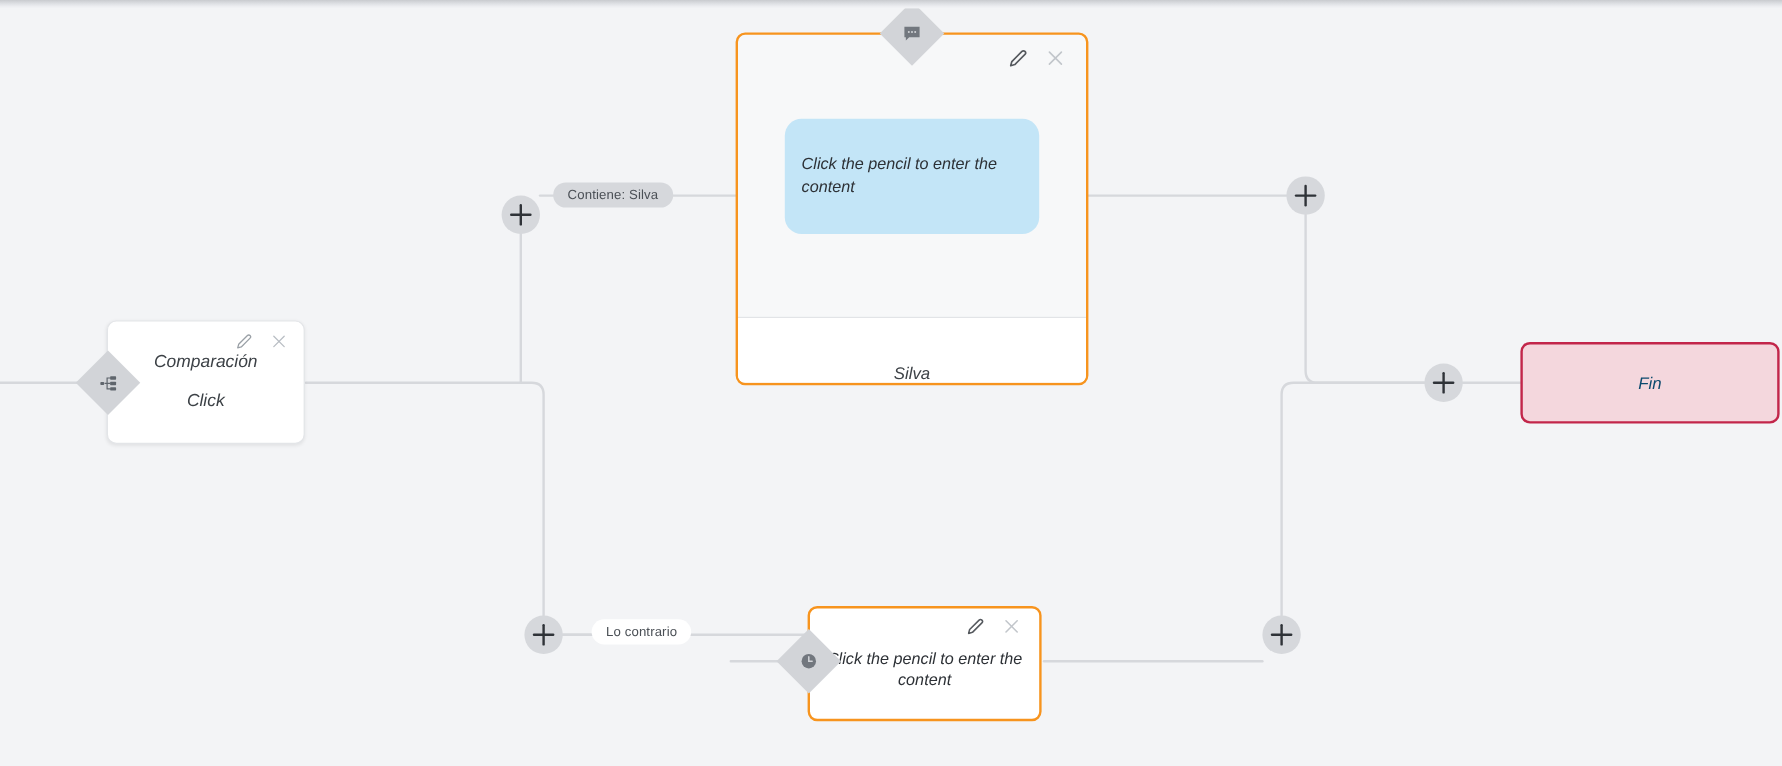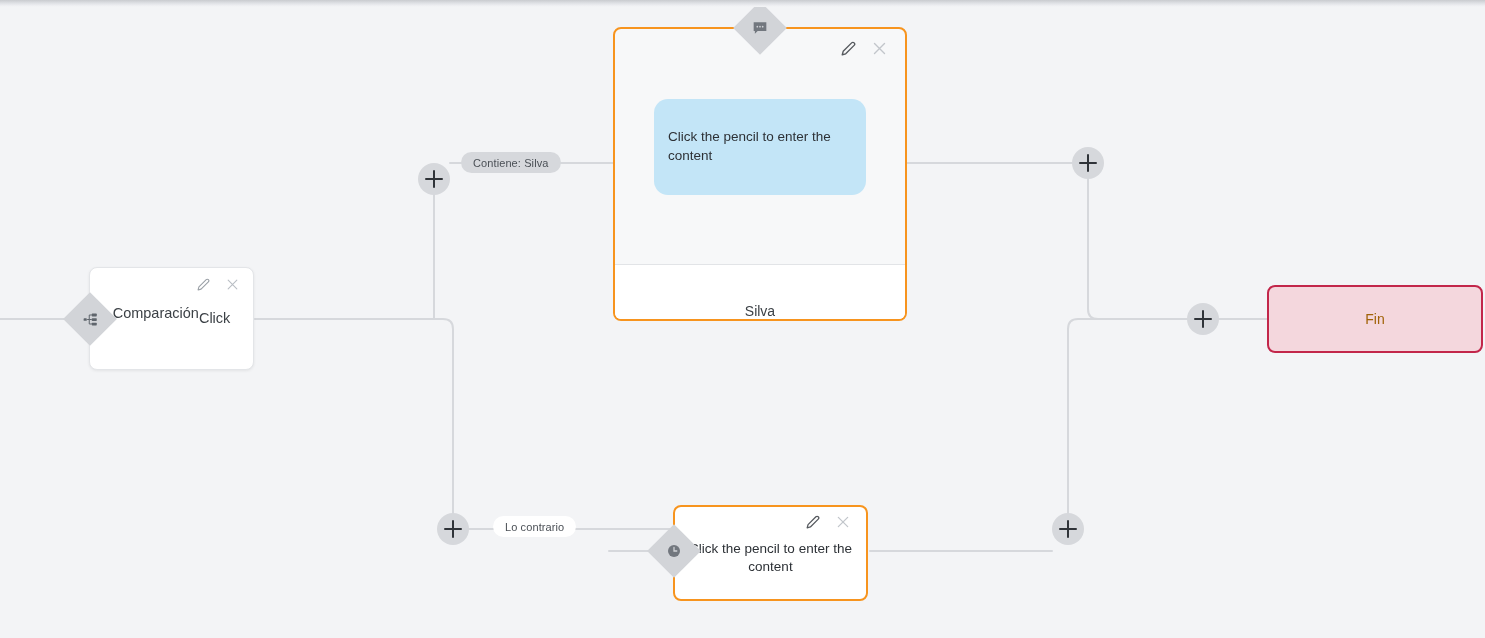--- a/index.html
+++ b/index.html
@@ -102,29 +102,30 @@
     justify-content: center;
     width: 100%;
     height: 100%;
   }
 
   
   .node {
     position: absolute;
     z-index: 10;
     box-sizing: border-box;
+    font-style: italic;
   }
 
   .node-comparacion {
     background: #ffffff;
     border: 1px solid #e3e5e8;
     border-radius: 8px;
     box-shadow: 0 1px 3px rgba(0,0,0,.07);
     display: flex;
-    flex-direction: row;
+    flex-direction: column;
     align-items: center;
     justify-content: center;
   }
   .node-comparacion .title,
   .node-comparacion .subtitle {
     font-size: 14.5px;
     color: #3c4146;
     line-height: 1.45;
   }
   .node-comparacion .title { margin-bottom: 10px; }
@@ -202,21 +203,21 @@
 
   
   .node-end {
     background: #f4d7dd;
     border: 2px solid #c2264a;
     border-radius: 8px;
     display: flex;
     align-items: center;
     justify-content: center;
     font-size: 14px;
-    color: #a16207;
+    color: #0c4a6e;
   }
 </style>
 </head>
 <body>
 
 <div id="canvas">
 
   <div class="top-strip"></div>
 
   <svg id="edges" viewBox="0 0 1485 638" width="1485" height="638">

